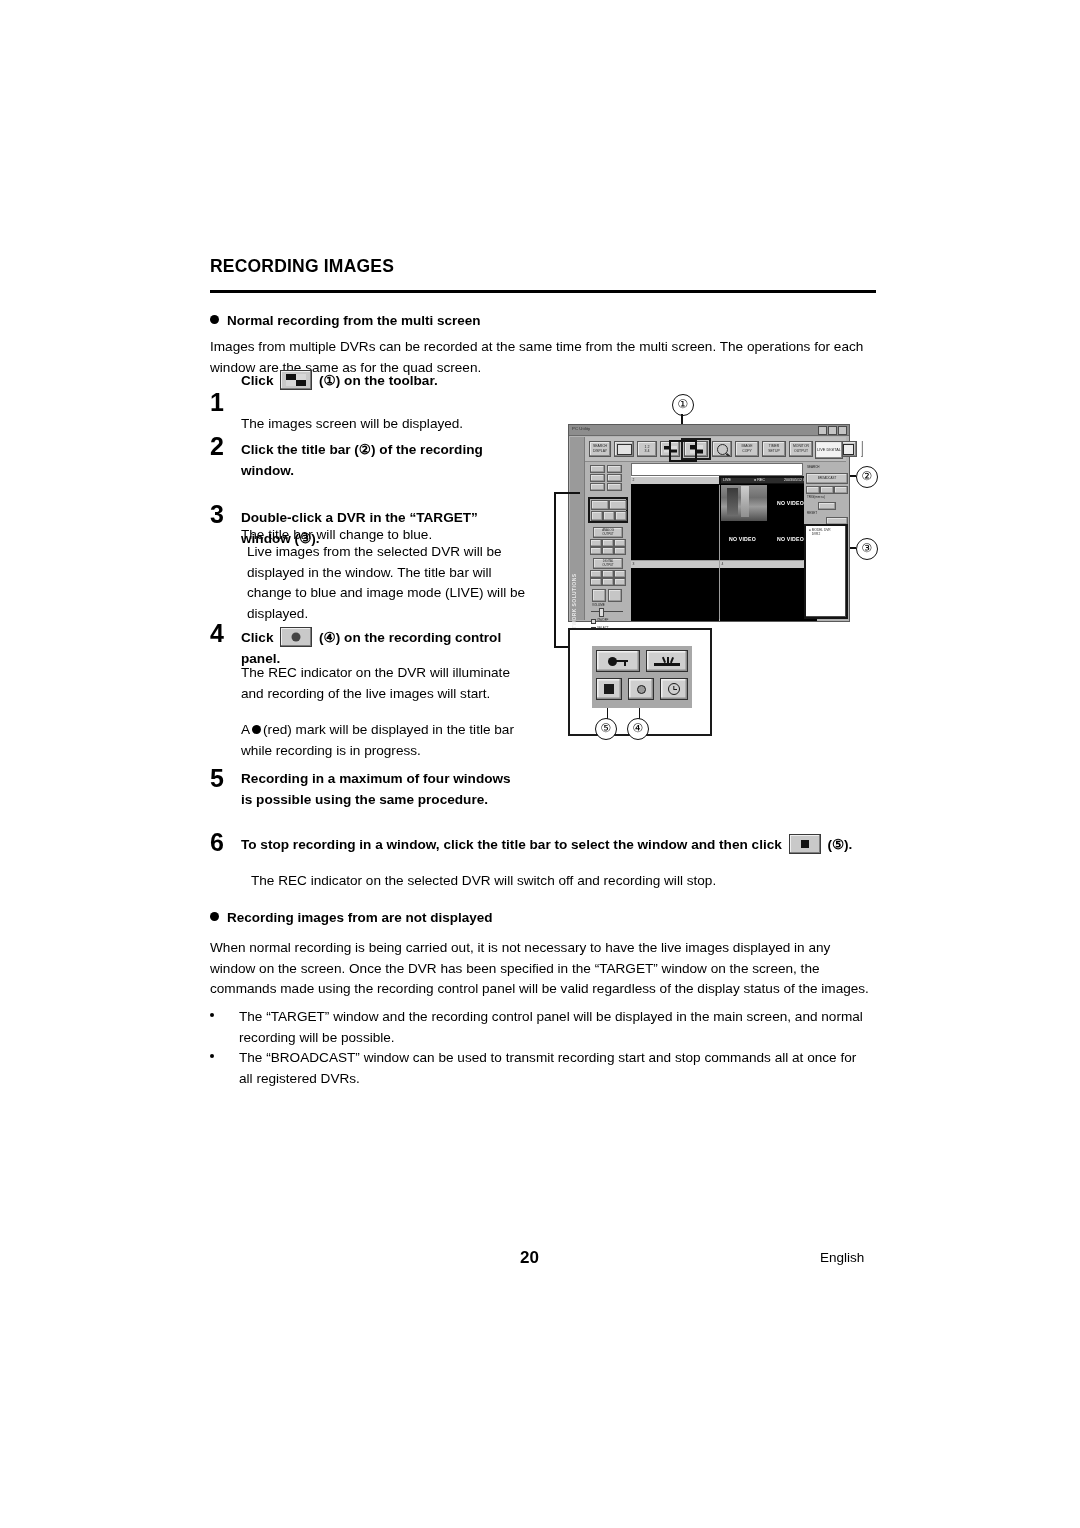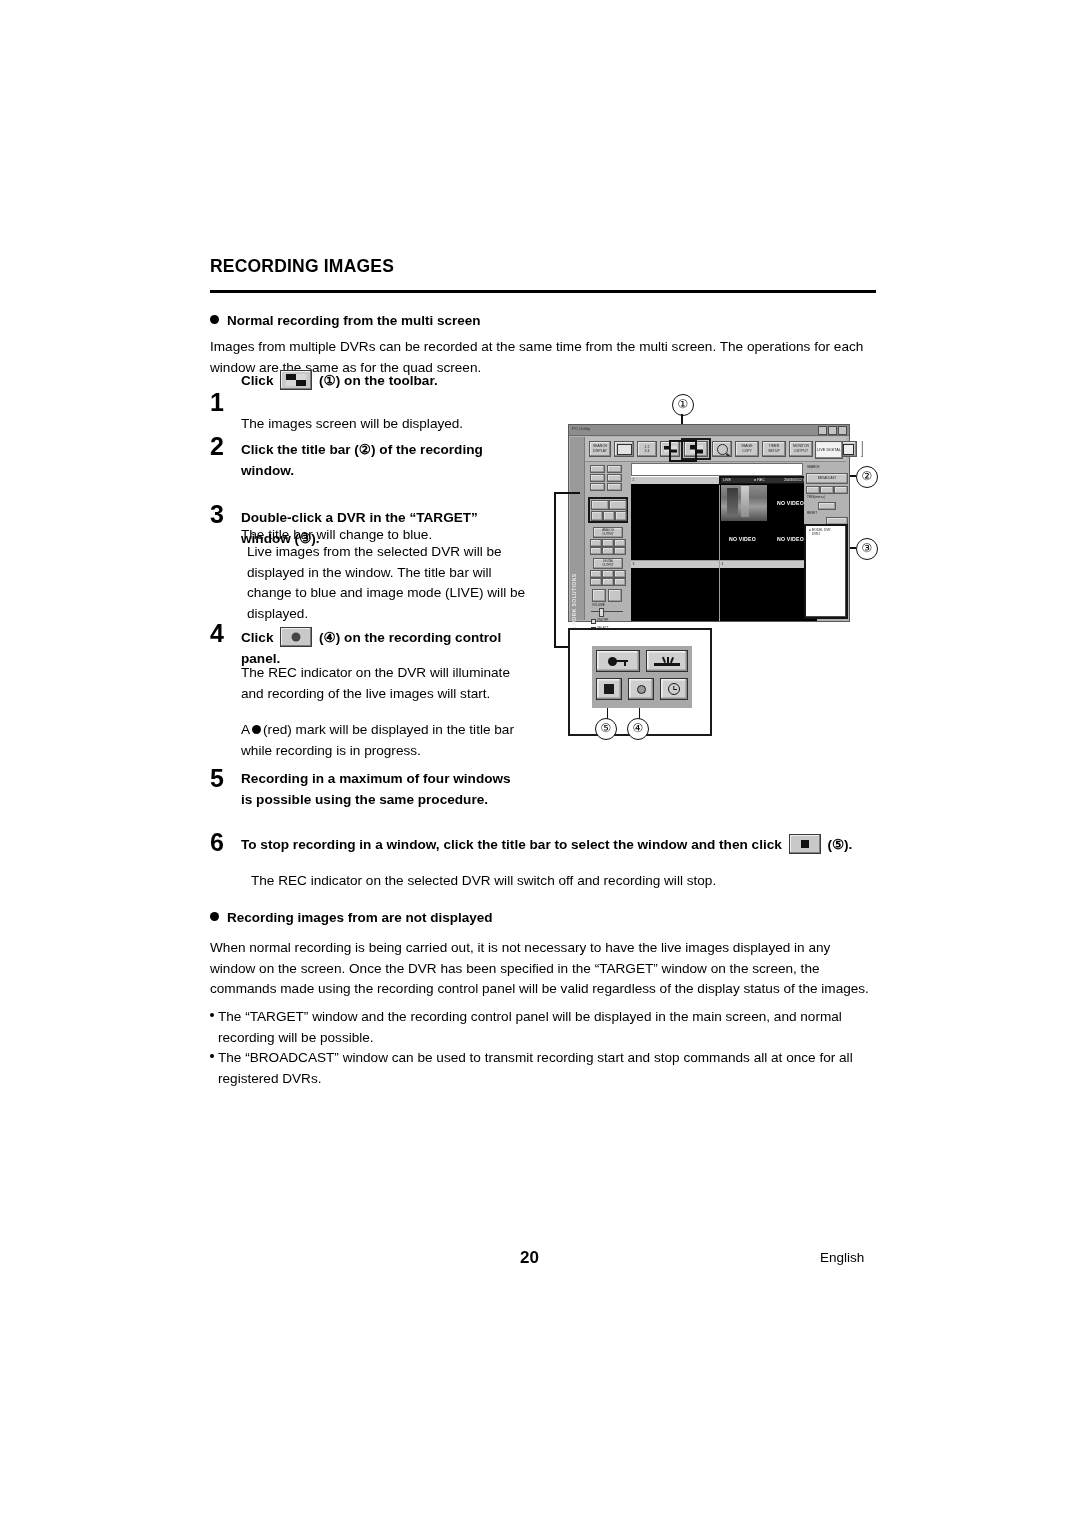--- a/index.html
+++ b/index.html
@@ -66,21 +66,21 @@
   .reddot{
     display:inline-block;width:9px;height:9px;border-radius:50%;
     background:#000;vertical-align:0px;margin:0 2px;
   }
 
   
   .sub-bullet{position:absolute;font-size:13.6px;line-height:20.5px;}
   .sub-bullet .sdot{
     position:absolute;left:0;top:6px;width:4px;height:4px;border-radius:50%;background:#000;
   }
-  .sub-bullet .stxt{display:block;margin-left:8px;}
+  .sub-bullet .stxt{display:block;margin-left:29px;}
 
   
   .page-no{position:absolute;left:520px;top:1248px;font-size:17px;font-weight:bold;}
   .lang{position:absolute;left:820px;top:1250px;font-size:13.5px;}
 
   
   .figure{position:absolute;left:556px;top:392px;width:330px;height:355px;}
 
   
   .callout{

